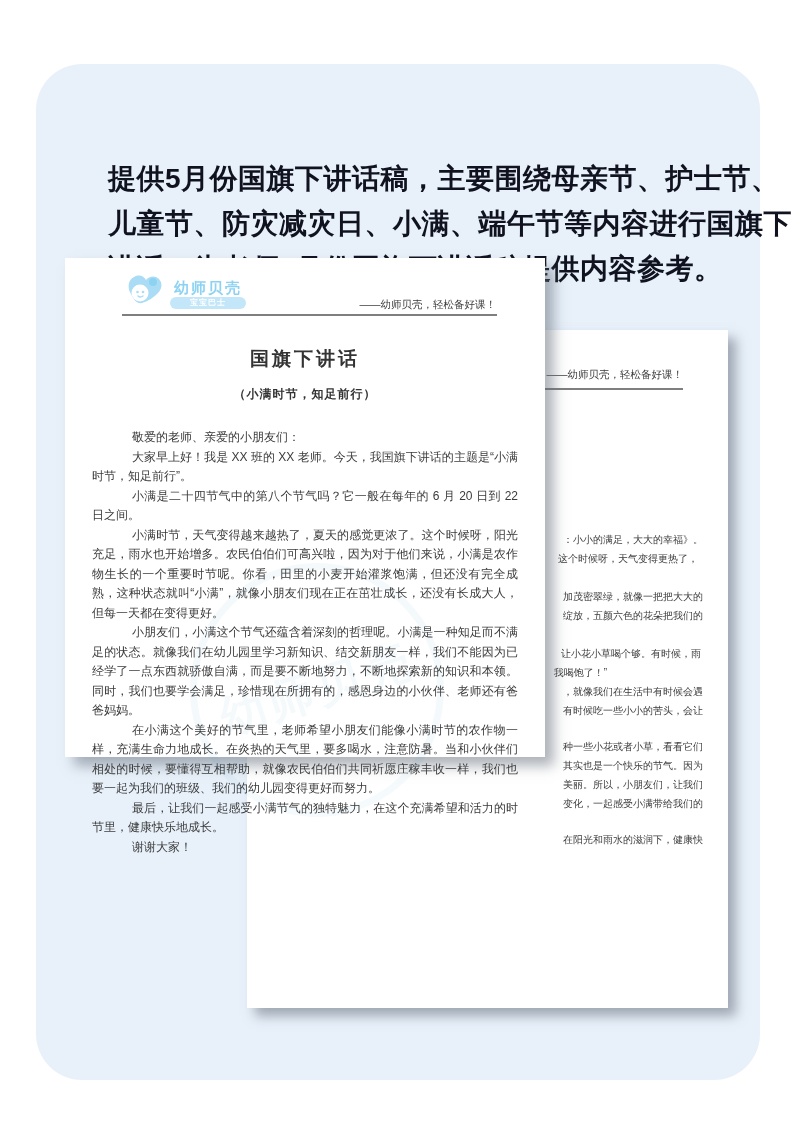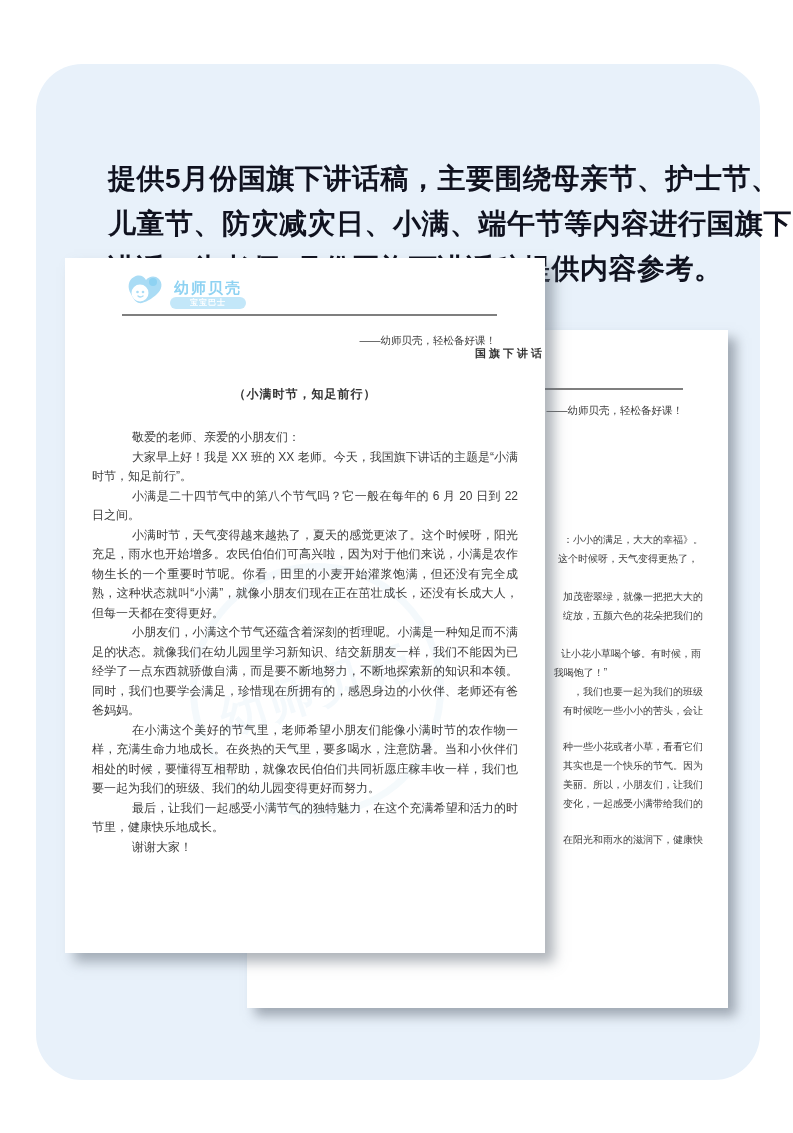--- a/index.html
+++ b/index.html
@@ -16,45 +16,45 @@
     position:absolute; left:72px; top:92px; width:692px;
     font-size:28px; line-height:45px; font-weight:700;
     color:#10121f; letter-spacing:.5px;
   }
   .page { position:absolute; background:#ffffff; }
   .page-back {
     left:247px; top:330px; width:481px; height:678px; z-index:1;
     box-shadow:8px 8px 11px rgba(100,110,122,.55);
   }
   .page-front {
-    left:65px; top:258px; width:480px; height:695px; z-index:2;
+    left:65px; top:258px; width:480px; height:499px; z-index:2;
     box-shadow:9px 9px 12px rgba(96,106,118,.5);
   }
   .slogan {
     position:absolute; top:40px; right:49px;
-    font-size:10.5px; color:#3c3c3c; white-space:nowrap;margin-top:36px;
+    font-size:10.5px; color:#3c3c3c; white-space:nowrap;
   }
   .page-back .slogan { top:38px; right:45px; }
   .rule {
     position:absolute; top:56px; left:57px; right:48px;
     height:2px; background:#7f7f7f;
   }
   .page-back .rule { top:58px; left:27px; right:45px; }
   .logo { position:absolute; left:60px; top:15px; display:flex; align-items:center; gap:5px; }
   .logo-txt { display:flex; flex-direction:column; align-items:center; gap:2px; }
   .brand-name {
     font-size:15px; font-weight:700; color:#8ed2f2; letter-spacing:2px; line-height:15px;
   }
   .brand-badge {
     background:#c3e7f9; color:#ffffff; font-size:8px; line-height:10px;
     padding:1px 20px; border-radius:7px; font-weight:700; letter-spacing:1px;
   }
   .doc-title {
-    position:absolute; top:88px; left:0; right:0; text-align:right;
-    font-size:11px; font-weight:700; color:#333333; letter-spacing:3px;
+    position:absolute; top:88px; left:0; right:0; text-align:center;
+    font-size:19px; font-weight:700; color:#333333; letter-spacing:3px;
   }
   .doc-subtitle {
     position:absolute; top:128px; left:0; right:0; text-align:center;
     font-size:12px; font-weight:700; color:#333333; letter-spacing:1px;
   }
   .doc-body {
     position:absolute; top:170px; left:27px; right:27px;
     font-size:12px; line-height:19.5px; color:#3b3b3b; text-align:justify;
   }
   .doc-body p { margin:0; text-indent:40px; }
@@ -80,21 +80,21 @@
 <div class="page page-back">
   <div class="slogan">——幼师贝壳，轻松备好课！</div>
   <div class="rule"></div>
   <div>
       <div class="bp-line" style="top: 203px; right: 25px;">：小小的满足，大大的幸福》。</div>
       <div class="bp-line" style="top: 222px; right: 30px;">这个时候呀，天气变得更热了，</div>
       <div class="bp-line" style="top: 260px; right: 25px;">加茂密翠绿，就像一把把大大的</div>
       <div class="bp-line" style="top: 279px; right: 25px;">绽放，五颜六色的花朵把我们的</div>
       <div class="bp-line" style="top: 317px; right: 27px;">让小花小草喝个够。有时候，雨</div>
       <div class="bp-line" style="top: 336px; right: 121px; text-align: center;">我喝饱了！”</div>
-      <div class="bp-line" style="top: 355px; right: 25px;">，我们也要一起为我们的班级</div>
+      <div class="bp-line" style="top: 355px; right: 25px;">，就像我们在生活中有时候会遇</div>
       <div class="bp-line" style="top: 374px; right: 25px;">有时候吃一些小小的苦头，会让</div>
       <div class="bp-line" style="top: 410px; right: 25px;">种一些小花或者小草，看看它们</div>
       <div class="bp-line" style="top: 429px; right: 25px;">其实也是一个快乐的节气。因为</div>
       <div class="bp-line" style="top: 448px; right: 25px;">美丽。所以，小朋友们，让我们</div>
       <div class="bp-line" style="top: 467px; right: 25px;">变化，一起感受小满带给我们的</div>
       <div class="bp-line" style="top: 503px; right: 25px;">在阳光和雨水的滋润下，健康快</div>
     </div>
 </div>
 
 <div class="page page-front">

